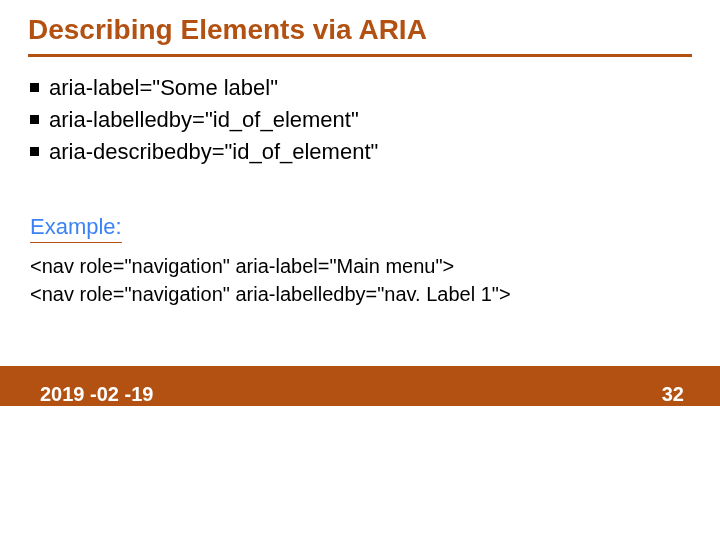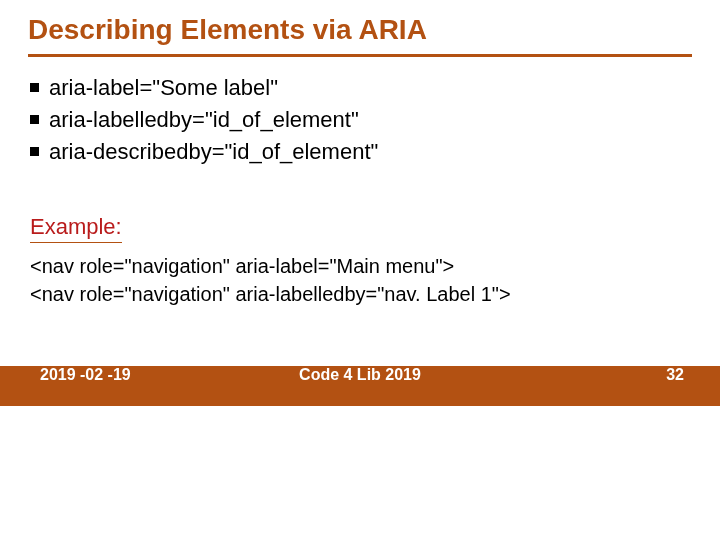--- a/index.html
+++ b/index.html
@@ -41,21 +41,21 @@
     background: #000;
     margin-right: 10px;
     margin-top: 11px;
     flex: 0 0 9px;
   }
   .example-label {
     position: absolute;
     left: 30px;
     top: 214px;
     font-size: 22px;
-    color: #b91c1c;
+    color: #3b82f6;
     border-bottom: 1px solid #B35112;
     padding-bottom: 2px;
   }
   .code-block {
     position: absolute;
     left: 30px;
     top: 252px;
     font-size: 20px;
     color: #000;
     line-height: 1.4;
@@ -64,22 +64,22 @@
   }
   .footer {
     position: absolute;
     left: 0;
     bottom: 0;
     width: 720px;
     height: 40px;
     background: #B35112;
     color: #fff;
     display: flex;
-    align-items: flex-start;
-    font-size: 16px;
+    align-items: flex-end;
+    font-size: 20px;
     font-weight: bold;
   }
   .footer .f-left { position: absolute; left: 40px; }
   .footer .f-center { width: 100%; text-align: center; }
   .footer .f-right { position: absolute; right: 36px; }
 </style>
 </head>
 <body>
 
 <div class="slide">
@@ -102,17 +102,16 @@
     </li>
   </ul>
 
   <div class="example-label">Example:</div>
 
   <div class="code-block"><span>&lt;nav role="navigation" aria-label="Main menu"&gt;</span>
 <span>&lt;nav role="navigation" aria-labelledby="nav. Label 1"&gt;</span></div>
 
   <div class="footer">
     <div class="f-left">2019 -02 -19</div>
-    <div class="f-center">Code 4 Lib 2019</div>
     <div class="f-right">32</div>
   </div>
 
 </div>
 
 </body></html>

